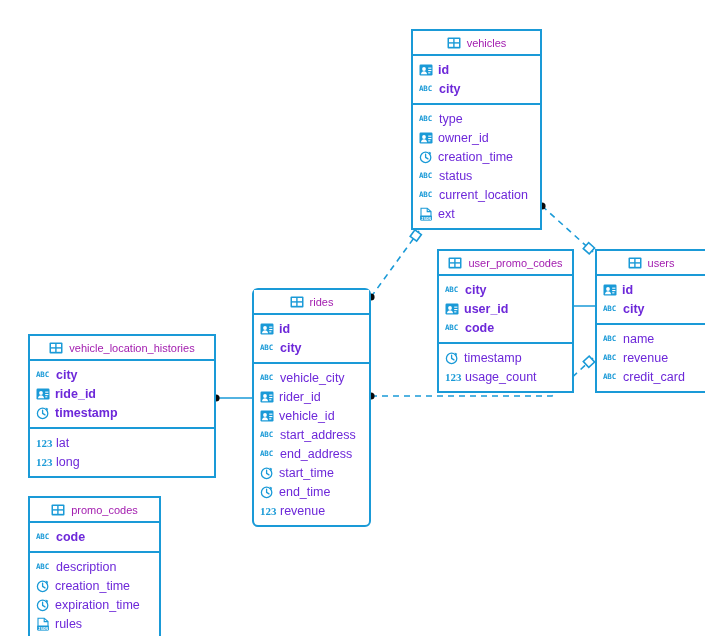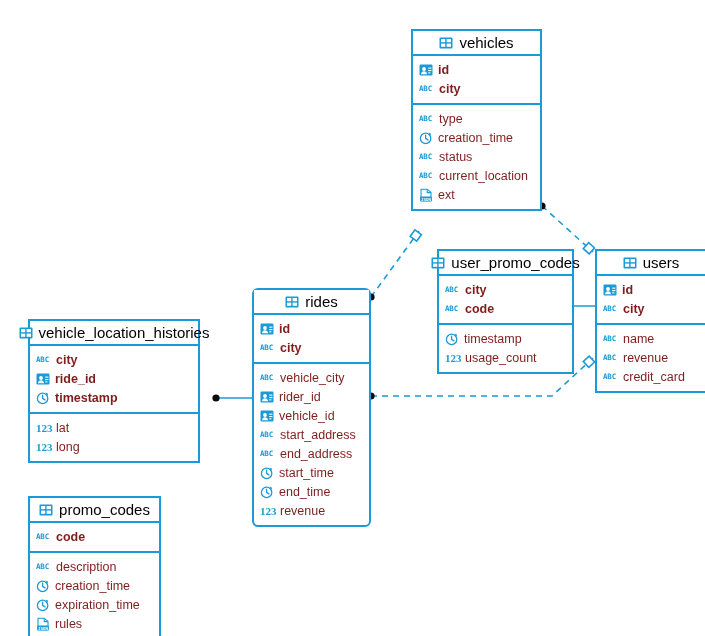--- a/index.html
+++ b/index.html
@@ -5,25 +5,25 @@
   html,body{margin:0;padding:0;background:#ffffff;}
   body{width:705px;height:636px;position:relative;overflow:hidden;
        font-family:"Liberation Sans","DejaVu Sans",sans-serif;
        -webkit-font-smoothing:antialiased;}
   #canvas{position:absolute;inset:0;width:705px;height:636px;}
   svg.wires{position:absolute;left:0;top:0;width:705px;height:636px;overflow:visible;pointer-events:none;}
 
   .tbl{position:absolute;background:#ffffff;border:2px solid #1a9ad7;box-sizing:border-box;}
   .tbl-head{height:25px;display:flex;align-items:center;justify-content:center;gap:6px;
             border-bottom:2px solid #1a9ad7;box-sizing:border-box;background:#fff;}
-  .tbl-head .tname{font-size:15px;color:#000000;white-space:nowrap;}
+  .tbl-head .tname{font-size:11px;color:#a21caf;white-space:nowrap;}
   .sect{padding:4px 0 5px 0;box-sizing:border-box;}
   .sect.pk{border-bottom:2px solid #1a9ad7;}
   .row{height:19px;display:flex;align-items:center;gap:5px;padding:0 6px;box-sizing:border-box;white-space:nowrap;}
-  .row .cname{font-size:12.5px;color:#7f1d1d;}
+  .row .cname{font-size:12.5px;color:#6d28d9;}
   .sect.pk .row .cname{font-weight:bold;}
 
   
   .ic{width:14px;height:14px;flex:0 0 14px;display:block;}
   .ic svg{display:block;width:14px;height:14px;}
   .ic-abc{width:15px;flex:0 0 15px;font-size:7.5px;font-weight:bold;letter-spacing:-0.2px;
           color:#1a9ad7;line-height:14px;height:14px;font-family:"DejaVu Sans Mono",monospace;}
   .ic-123{width:15px;flex:0 0 15px;font-size:11px;font-weight:bold;color:#1a9ad7;
           line-height:14px;height:14px;font-family:Liberation Serif, serif;}
 
@@ -94,20 +94,33 @@
         </div>
       </div>
       <div class="sect">
         <div class="row">
           <span class="ic ic-abc">ABC</span>
           <span class="cname">type</span>
         </div>
         <div class="row">
           <span class="ic">
             <svg viewBox="0 0 14 14">
+              <rect x="0.5" y="1.5" width="13" height="11" rx="1.2" fill="#1a9ad7"></rect>
+              <circle cx="5" cy="6" r="1.9" fill="#ffffff"></circle>
+              <path d="M1.9 11.3c0.3-2 1.6-3 3.1-3s2.8 1 3.1 3z" fill="#ffffff"></path>
+              <rect x="9.2" y="4.6" width="3.2" height="1.1" fill="#ffffff"></rect>
+              <rect x="9.2" y="7" width="3.2" height="1.1" fill="#ffffff"></rect>
+              <rect x="9.2" y="9.3" width="2.2" height="1.1" fill="#ffffff"></rect>
+            </svg>
+          </span>
+          <span class="cname">owner_id</span>
+        </div>
+        <div class="row">
+          <span class="ic">
+            <svg viewBox="0 0 14 14">
               <circle cx="6.6" cy="7.4" r="5.2" fill="none" stroke="#1a9ad7" stroke-width="1.3"></circle>
               <path d="M6.6 4.2V7.4L9 8.9" fill="none" stroke="#1a9ad7" stroke-width="1.3" stroke-linecap="round" stroke-linejoin="round"></path>
               <path d="M9.6 1.6l2.6 1.1-1.1 2.3z" fill="#1a9ad7"></path>
             </svg>
           </span>
           <span class="cname">creation_time</span>
         </div>
         <div class="row">
           <span class="ic ic-abc">ABC</span>
           <span class="cname">status</span>
@@ -141,20 +154,33 @@
           </svg>
         </span>
         <span class="tname">user_promo_codes</span>
       </div>
       <div class="sect pk">
         <div class="row">
           <span class="ic ic-abc">ABC</span>
           <span class="cname">city</span>
         </div>
         <div class="row">
+          <span class="ic">
+            <svg viewBox="0 0 14 14">
+              <rect x="0.5" y="1.5" width="13" height="11" rx="1.2" fill="#1a9ad7"></rect>
+              <circle cx="5" cy="6" r="1.9" fill="#ffffff"></circle>
+              <path d="M1.9 11.3c0.3-2 1.6-3 3.1-3s2.8 1 3.1 3z" fill="#ffffff"></path>
+              <rect x="9.2" y="4.6" width="3.2" height="1.1" fill="#ffffff"></rect>
+              <rect x="9.2" y="7" width="3.2" height="1.1" fill="#ffffff"></rect>
+              <rect x="9.2" y="9.3" width="2.2" height="1.1" fill="#ffffff"></rect>
+            </svg>
+          </span>
+          <span class="cname">user_id</span>
+        </div>
+        <div class="row">
           <span class="ic ic-abc">ABC</span>
           <span class="cname">code</span>
         </div>
       </div>
       <div class="sect">
         <div class="row">
           <span class="ic">
             <svg viewBox="0 0 14 14">
               <circle cx="6.6" cy="7.4" r="5.2" fill="none" stroke="#1a9ad7" stroke-width="1.3"></circle>
               <path d="M6.6 4.2V7.4L9 8.9" fill="none" stroke="#1a9ad7" stroke-width="1.3" stroke-linecap="round" stroke-linejoin="round"></path>
@@ -306,21 +332,21 @@
             </svg>
           </span>
           <span class="cname">end_time</span>
         </div>
         <div class="row">
           <span class="ic ic-123">123</span>
           <span class="cname">revenue</span>
         </div>
       </div>
     </div>
-    <div class="tbl" style="left: 28px; top: 319px; width: 172px;">
+    <div class="tbl" style="left: 28px; top: 334px; width: 188px;">
       <div class="tbl-head">
         <span class="ic">
           <svg viewBox="0 0 14 14">
             <rect x="0.5" y="1.5" width="13" height="11" rx="1" fill="#1a9ad7"></rect>
             <rect x="2" y="3" width="4.2" height="3.2" fill="#ffffff"></rect>
             <rect x="7.6" y="3" width="4.4" height="3.2" fill="#ffffff"></rect>
             <rect x="2" y="7.6" width="4.2" height="3.2" fill="#ffffff"></rect>
             <rect x="7.6" y="7.6" width="4.4" height="3.2" fill="#ffffff"></rect>
           </svg>
         </span>

